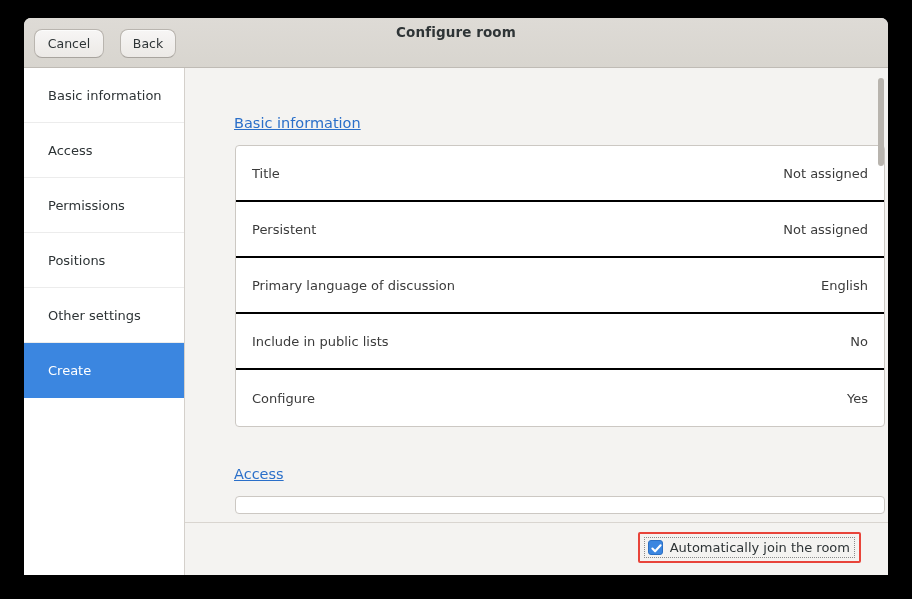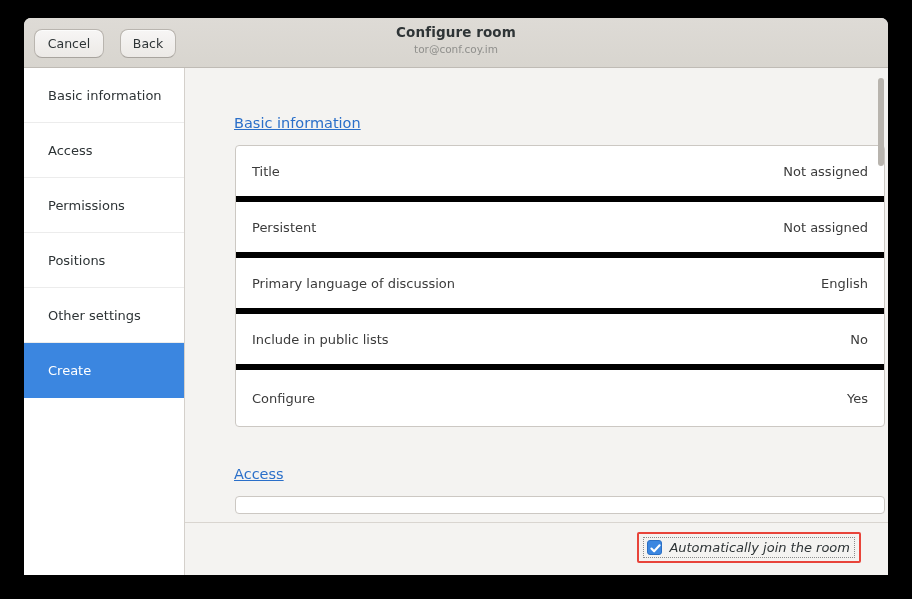--- a/index.html
+++ b/index.html
@@ -165,21 +165,21 @@
   }
   .card.partial { height: 18px; }
 
   .row {
     display: flex;
     align-items: center;
     justify-content: space-between;
     height: 56px;
     padding: 0 16px;
     box-sizing: border-box;
-    border-bottom: 6px solid #000000;
+    border-bottom: 2px solid #000000;
   }
   .row:last-child { border-bottom: none; }
   .row-label {
     font-size: 13px;
     color: #3b3b3b;
     white-space: nowrap;
   }
   .row-value {
     font-size: 13px;
     color: #3b3b3b;
@@ -224,21 +224,20 @@
     border: 2px solid #e8443a;
     border-radius: 2px;
     box-sizing: border-box;
   }
   .check-inner {
     display: flex;
     align-items: center;
     border: 1px dotted #8b8b8b;
     padding: 2px 4px 2px 3px;
     box-sizing: border-box;
-    font-style: italic;
   }
   .checkbox {
     width: 15px;
     height: 15px;
     border-radius: 3px;
     background: #3b86e0;
     border: 1px solid #2b6fc4;
     box-sizing: border-box;
     position: relative;
     flex: 0 0 auto;
@@ -259,21 +258,20 @@
 </style>
 </head>
 <body>
 
 <div id="root">
   <div class="window">
 
     <div class="headerbar">
       <div class="hb-title-block">
         <div class="hb-title">Configure room</div>
-        <div class="hb-subtitle">tor@conf.coy.im</div>
       </div>
       <div class="hb-btn hb-btn-cancel">Cancel</div>
       <div class="hb-btn hb-btn-back">Back</div>
     </div>
 
     <div class="body-split">
 
       <div class="sidebar">
         <div class="side-item">Basic information</div>
         <div class="side-item">Access</div>

